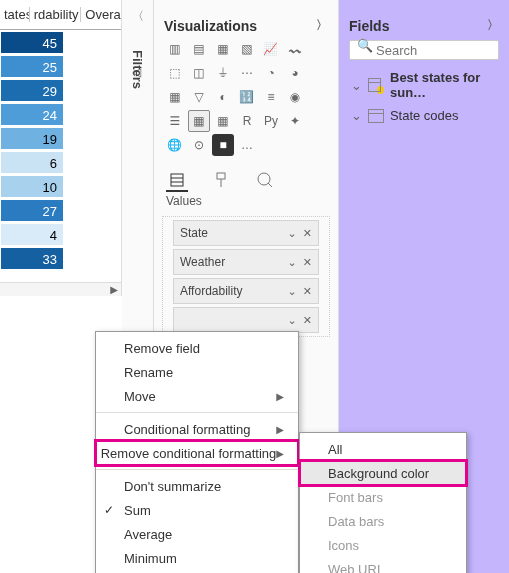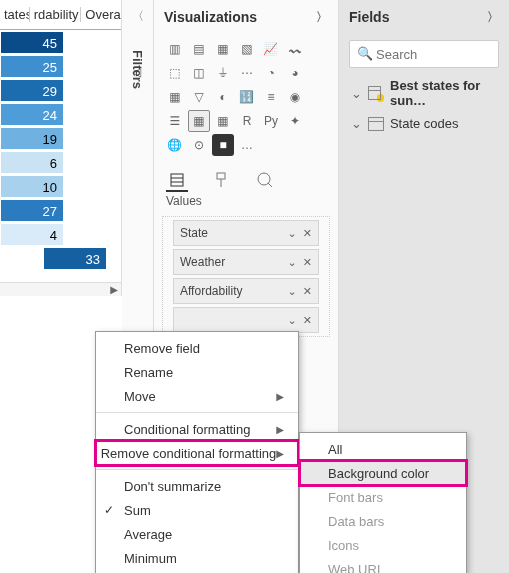--- a/index.html
+++ b/index.html
@@ -19,38 +19,38 @@
   .scroll-stub .arrow { width:14px; text-align:center; color:#666; font-size:10px;}
 
   
   .filters-strip { position:absolute; left:122px; top:0; width:32px; bottom:0; border-right:1px solid #ddd; background:#fafafa; }
   .filters-strip .chev { position:absolute; top:8px; left:10px; color:#666; font-size:12px;}
   .filters-label { position:absolute; top:50px; left:8px; writing-mode: vertical-rl; font-size:13px; color:#444; font-weight:600;}
   .filters-icon { position:absolute; top:65px; left:10px; color:#666; font-size:12px;}
 
   
   .viz-pane { position:absolute; left:154px; top:0; width:185px; bottom:0; border-right:1px solid #ddd; background:#fafafa; padding:0;}
-  .pane-header { height:34px; display:flex; align-items:center; justify-content:space-between; padding:0 10px; font-size:14px; color:#333; font-weight:600; border-bottom:0;gap:36px;}
+  .pane-header { height:34px; display:flex; align-items:flex-end; justify-content:space-between; padding:0 10px; font-size:14px; color:#333; font-weight:600; border-bottom:0;gap:36px;}
   .pane-header .chev { color:#666; font-size:12px; }
   .viz-grid { padding:4px 10px 8px 10px; display:flex; flex-wrap:wrap; gap:2px; }
   .viz-ic { width:22px; height:22px; display:flex; align-items:center; justify-content:center; font-size:12px; color:#666; border:1px solid transparent; border-radius:2px;}
   .viz-ic.sel { border:1px solid #888; background:#eee;}
   .viz-ic.black { background:#333; color:#fff; border-radius:3px;}
   .tabs-row { padding:6px 12px 2px 12px; display:flex; gap:22px; align-items:center;}
   .tab-ic { width:22px; height:22px; display:flex; align-items:center; justify-content:center; color:#666; font-size:14px; border-bottom:2px solid transparent;}
   .tab-ic.active { border-bottom:2px solid #333; color:#333;}
   .tabs-label { padding:0 12px 8px 12px; font-size:12px; color:#555;}
   .wells { padding:0 10px; border:1px dotted #ccc; margin:0 8px;}
   .well { height:26px; background:#eee; border:1px solid #d4d4d4; margin:3px 0; display:flex; align-items:center; padding:0 6px; font-size:12px; color:#444; justify-content:space-between;}
   .well .ctrls { display:flex; gap:6px; color:#666; font-size:11px;}
 
   
-  .fields-pane { position:absolute; left:339px; top:0; right:0; bottom:0; background:#e5e5e5; }
+  .fields-pane { position:absolute; left:339px; top:0; right:0; bottom:0; background:#c4b5fd; }
   .search-wrap { padding:6px 10px; }
-  .search-box { width:100%; height:28px; border:1px solid #ccc; border-radius:2px; padding:0 8px 0 26px; font-size:13px; background:#fff; position:relative;}
+  .search-box { width:100%; height:20px; border:1px solid #ccc; border-radius:2px; padding:0 8px 0 26px; font-size:13px; background:#fff; position:relative;}
   .search-ic { position:absolute; margin-left:8px; margin-top:-22px; color:#666; font-size:13px;}
   .field-row { display:flex; align-items:center; gap:6px; padding:4px 12px; font-size:13px; color:#333;}
   .field-row .tbl-ic { width:16px; height:14px; border:1px solid #888; position:relative;}
   .field-row .tbl-ic::after{content:""; position:absolute; top:3px; left:0; right:0; border-top:1px solid #888;}
   .badge { width:8px; height:8px; background:#f2c811; border-radius:50%; margin-left:-10px; margin-top:10px;}
 
   
   .menu { position:absolute; background:#fff; border:1px solid #999; box-shadow:2px 2px 6px rgba(0,0,0,.25); font-size:13px; color:#333; padding:4px 0; z-index:10;}
   .menu1 { left:95px; top:331px; width:204px;}
   .menu-item { height:24px; display:flex; align-items:center; padding:0 14px 0 28px; justify-content:space-between; position:relative; white-space:nowrap;}
@@ -100,21 +100,21 @@
       <div class="data-row">
         <div class="data-cell" style="background: rgb(168, 209, 237); color: rgb(0, 0, 0);">10</div>
       </div>
       <div class="data-row">
         <div class="data-cell" style="background: rgb(42, 123, 191); color: rgb(255, 255, 255);">27</div>
       </div>
       <div class="data-row">
         <div class="data-cell" style="background: rgb(217, 235, 248); color: rgb(0, 0, 0);">4</div>
       </div>
       <div class="data-row">
-        <div class="data-cell" style="background: rgb(21, 96, 160); color: rgb(255, 255, 255); margin-left: 43px;">33</div>
+        <div class="data-cell" style="background: rgb(21, 96, 160); color: rgb(255, 255, 255);">33</div>
       </div>
     </div>
   <div class="scroll-stub">
     <span class="arrow">▶</span>
   </div>
 </div>
 
 <div class="filters-strip">
   <div class="chev">〈</div>
   <div class="filters-icon">◁</div>

